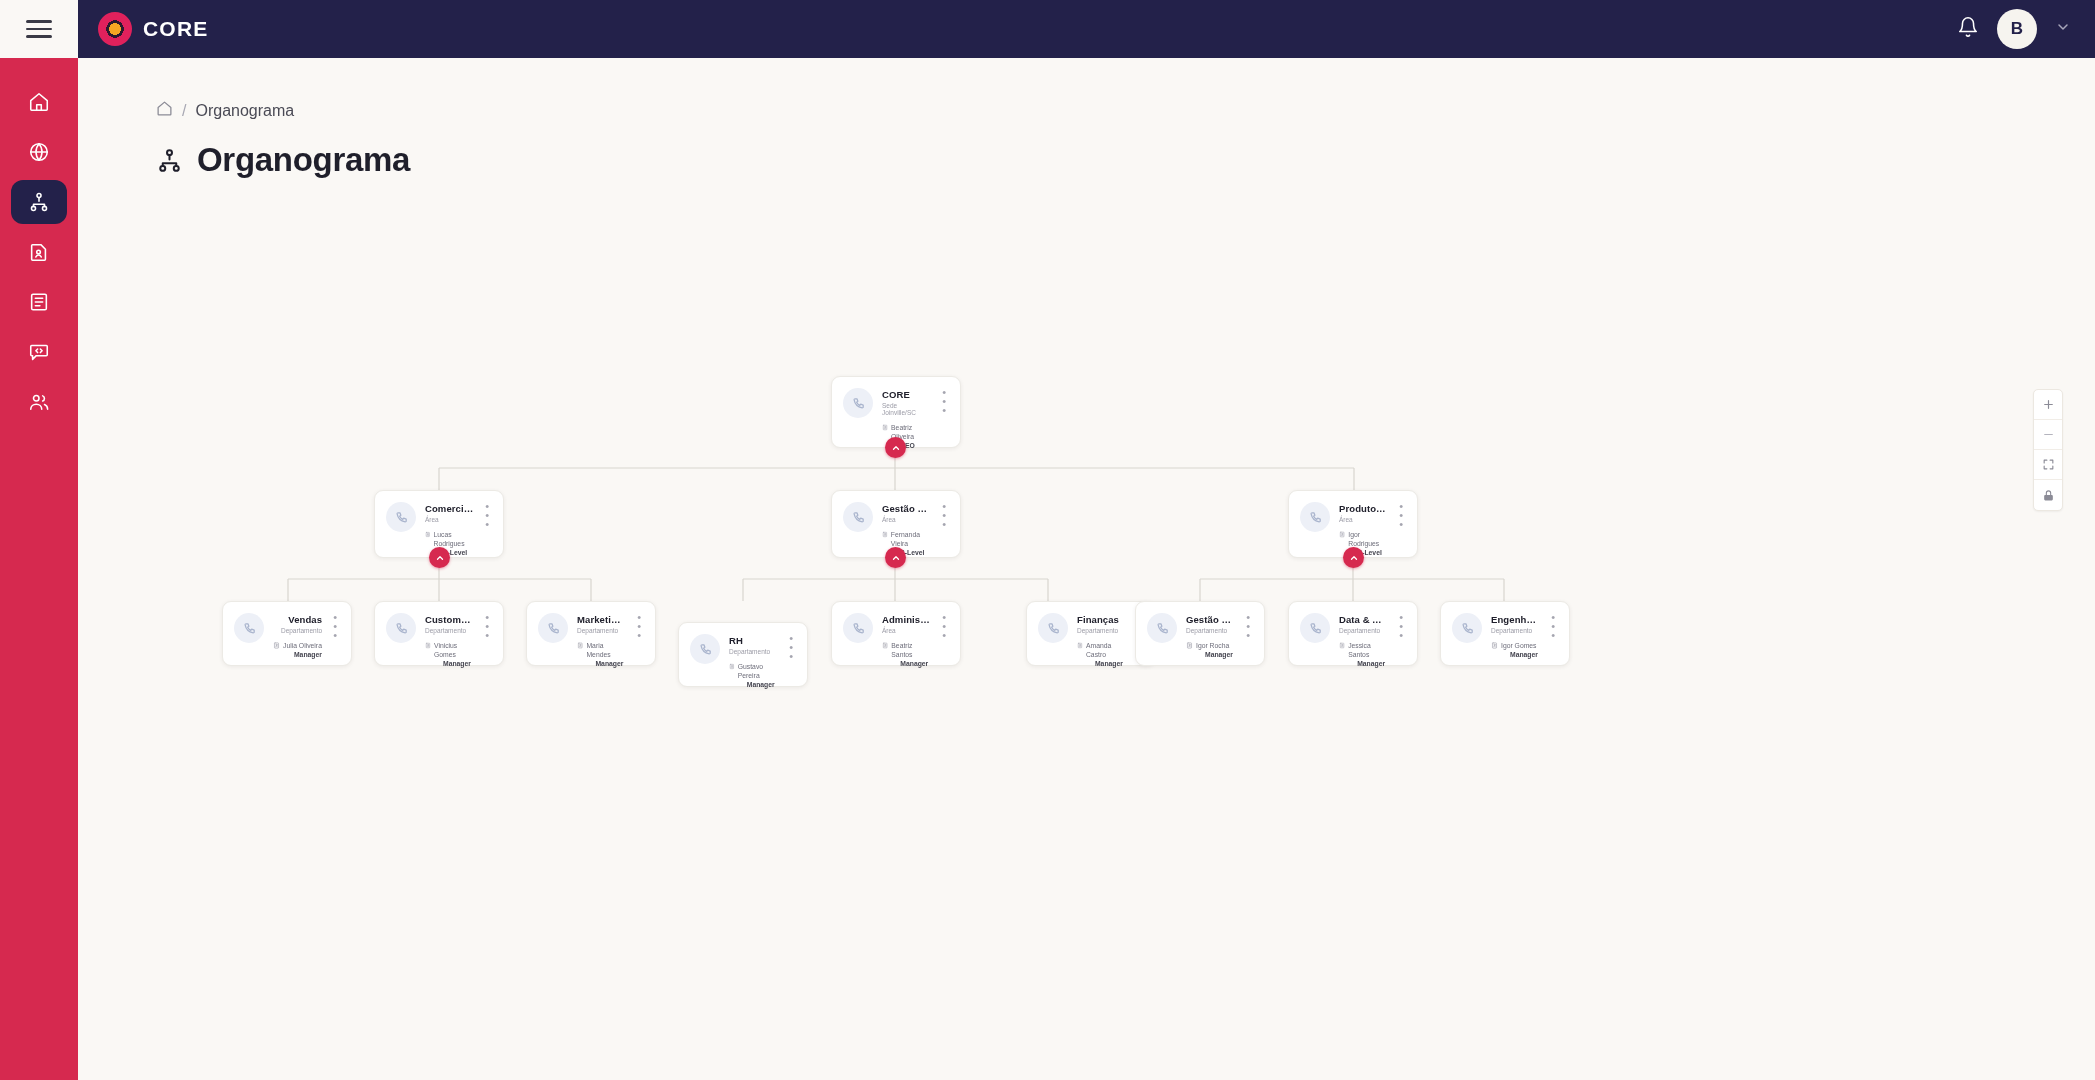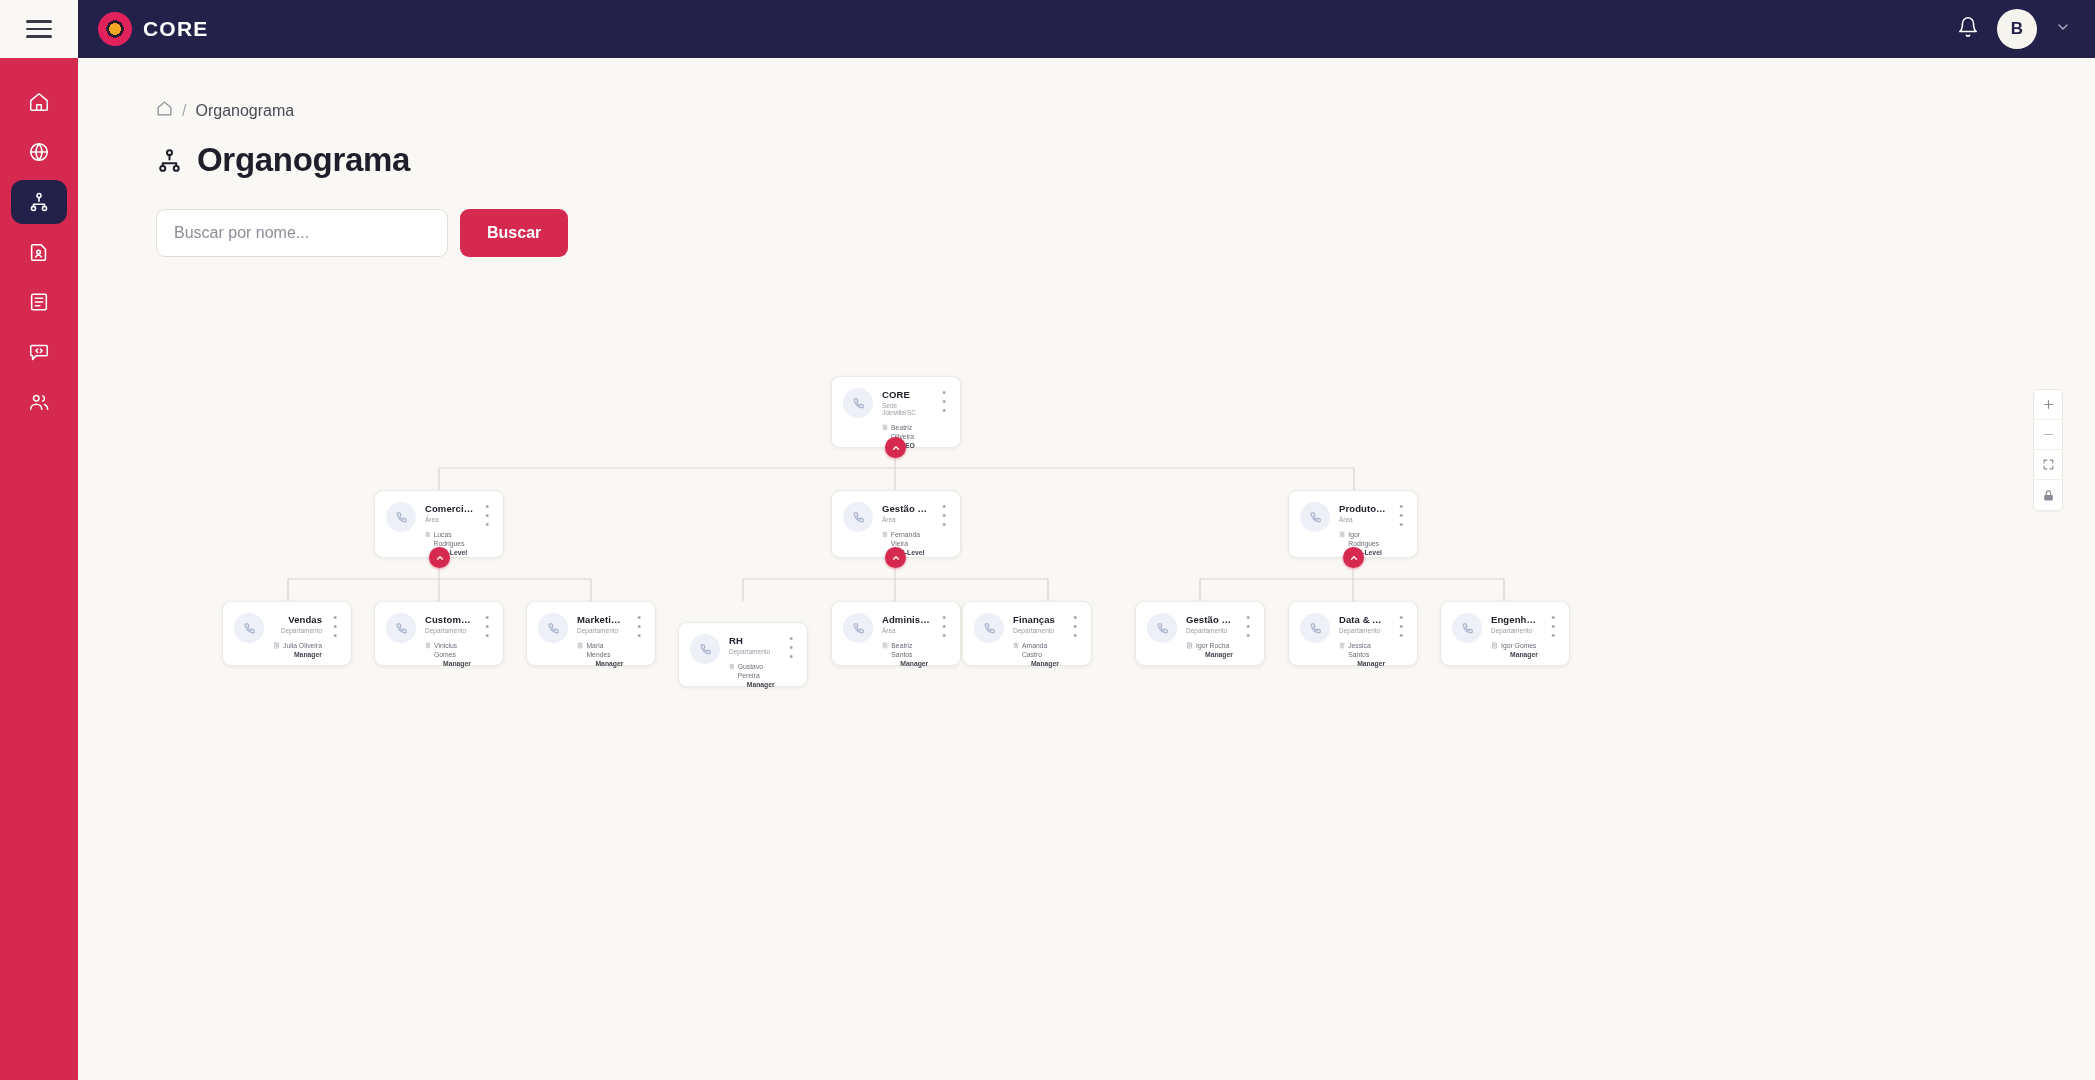--- a/index.html
+++ b/index.html
@@ -279,24 +279,20 @@
       <svg width="27" height="27" viewBox="0 0 24 24" fill="none" stroke="#1f1f2b" stroke-width="1.8" stroke-linecap="round" stroke-linejoin="round">
         <circle cx="12" cy="5" r="2.2"></circle>
           <circle cx="6" cy="19" r="2.2"></circle>
           <circle cx="18" cy="19" r="2.2"></circle>
         <path d="M12 7.2v4M6 16.8v-2.3h12v2.3"></path>
       </svg>
       <span>Organograma</span>
     </div>
 
     <div class="toolbar">
-      <div class="search-area">
-        <input class="search-input" type="text" placeholder="Buscar por nome..." style="">
-        <button class="search-btn">Buscar</button>
-      </div>
     </div>
 
     <div class="zoom-controls">
       <div class="zoom-btn">
         <svg width="13" height="13" viewBox="0 0 24 24" fill="none" stroke="#8b8b96" stroke-width="2.2" stroke-linecap="round">
           <path d="M12 5v14M5 12h14"></path>
         </svg>
       </div>
       <div class="zoom-btn">
         <svg width="13" height="13" viewBox="0 0 24 24" fill="none" stroke="#b4b4bd" stroke-width="2.2" stroke-linecap="round">
@@ -631,21 +627,21 @@
             </div>
           </div>
           <div class="node-menu">
               <span>•</span>
               <span>•</span>
               <span>•</span>
             </div>
         </div>
       </div>
 
-      <div class="node" style="left:884px; top:543px; width:130px; height:65px;">
+      <div class="node" style="left:948px; top:543px; width:130px; height:65px;">
         <div class="node-inner">
           <div class="node-avatar">
             <svg width="15" height="15" viewBox="0 0 24 24" fill="none" stroke="#a9b4cd" stroke-width="2" stroke-linecap="round" stroke-linejoin="round">
                 <path d="M6.5 4.5h3l1.5 4-2 1.5a12 12 0 0 0 5 5l1.5-2 4 1.5v3a1.5 1.5 0 0 1-1.7 1.5A16 16 0 0 1 5 6.2 1.5 1.5 0 0 1 6.5 4.5z"></path>
               </svg>
           </div>
           <div class="node-text">
             <div class="node-title">Finanças</div>
             <div class="node-type">Departamento</div>
             <div class="node-person">

